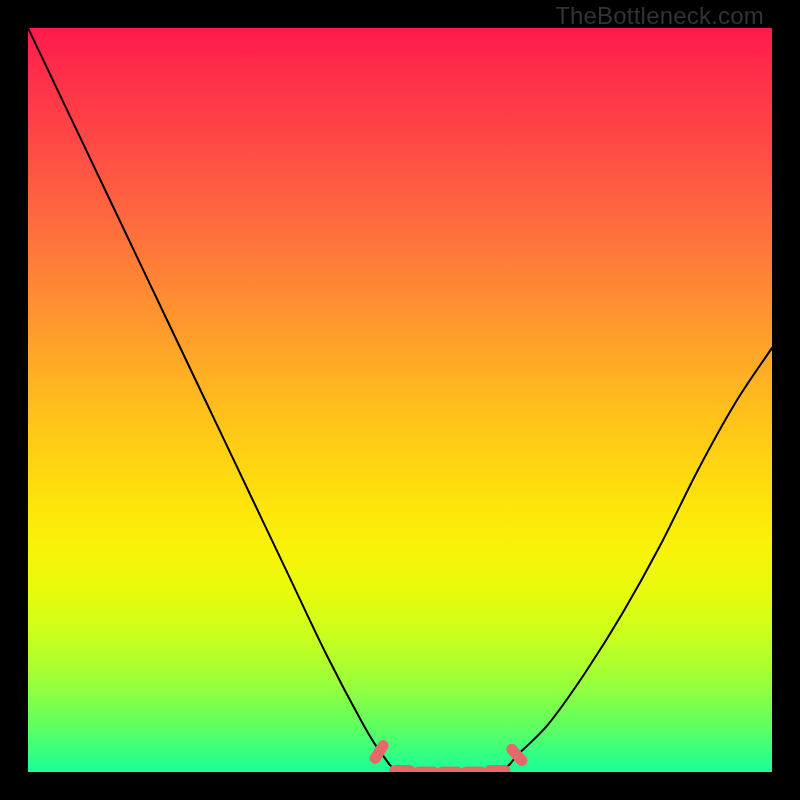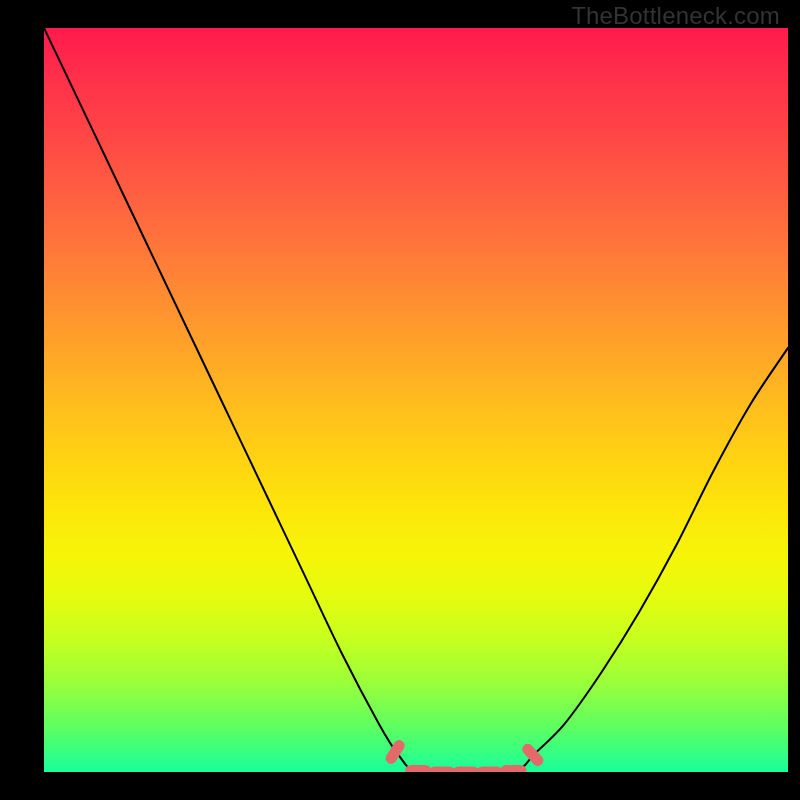--- a/index.html
+++ b/index.html
@@ -2,21 +2,20 @@
 <html><head>
 <meta charset="utf-8">
 <style>
   * { margin: 0; padding: 0; box-sizing: border-box; }
   html, body { width: 800px; height: 800px; overflow: hidden; background: #000; }
   .stage {
     position: relative;
     width: 772px;
     height: 800px;
     background: #000;
-    margin-left: 16px;
   }
   .watermark {
     position: absolute;
     top: 2px;
     right: 8px;
     font-family: Arial, Helvetica, sans-serif;
     font-size: 24px;
     font-weight: 500;
     color: #333333;
     letter-spacing: 0.2px;

